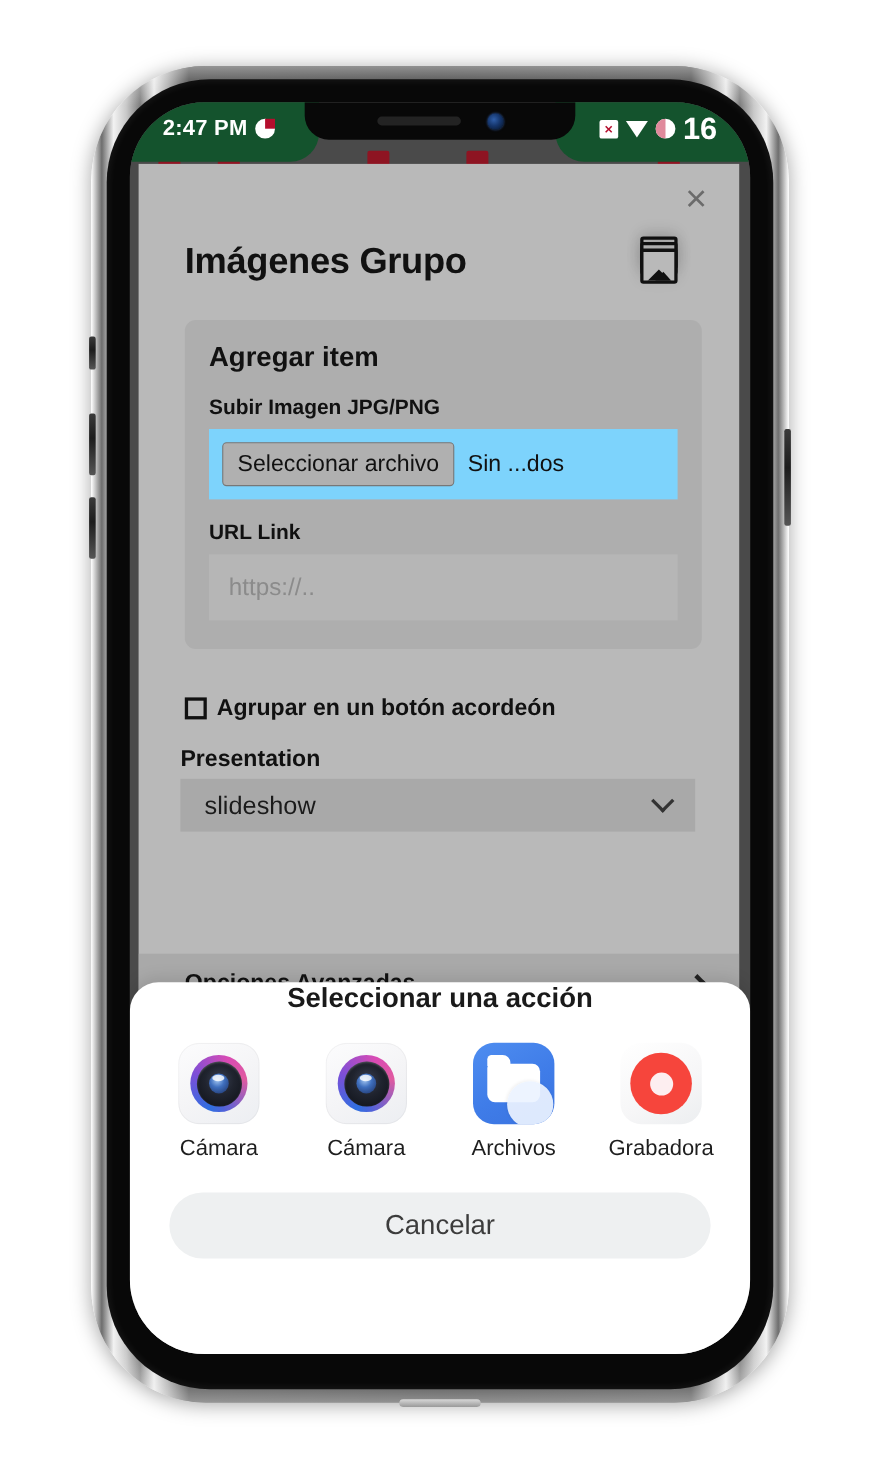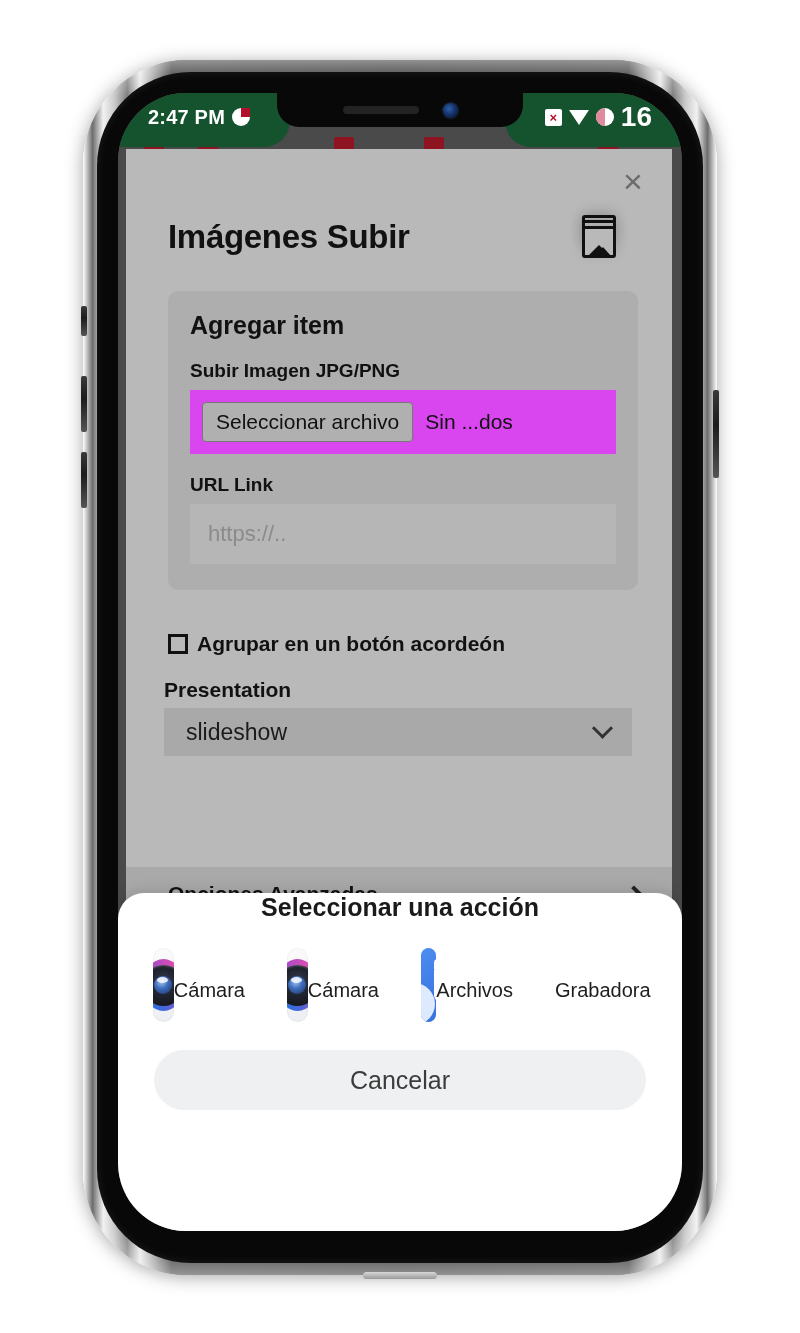--- a/index.html
+++ b/index.html
@@ -269,21 +269,21 @@
     color: #111;
     margin-bottom: 20px;
   }
   .field-label {
     font-size: 19px;
     font-weight: 700;
     color: #111;
     margin-bottom: 8px;
   }
   .file-row {
-    background: #d946ef;
+    background: #7dd3fc;
     padding: 12px 12px;
     display: flex;
     align-items: center;
     gap: 12px;
   }
   .file-btn {
     background: #b0b0b0;
     border: 1.5px solid #777;
     border-radius: 4px;
     padding: 7px 13px;
@@ -396,21 +396,21 @@
   }
   .sheet-apps {
     display: flex;
     justify-content: center;
     gap: 42px;
     padding-top: 26px;
   }
   .app {
     width: 92px;
     display: flex;
-    flex-direction: row;
+    flex-direction: column;
     align-items: center;
     cursor: pointer;
   }
   .app-icon {
     width: 74px; height: 74px;
     border-radius: 19px;
     position: relative;
     overflow: hidden;
   }
   .app-label {
@@ -545,21 +545,21 @@
     <div class="notch">
       <span class="notch-speaker"></span>
       <span class="notch-cam"></span>
     </div>
 
     <div class="modal">
 
       <div class="modal-close">×</div>
 
       <div class="modal-title-row">
-        <div class="modal-title">Imágenes Subir</div>
+        <div class="modal-title">Imágenes Grupo</div>
         <div class="icon-images">
           <span class="sheet s3"></span>
           <span class="sheet s2"></span>
           <span class="sheet s1"></span>
         </div>
       </div>
 
       <div class="card">
         <div class="card-h">Agregar item</div>
 

